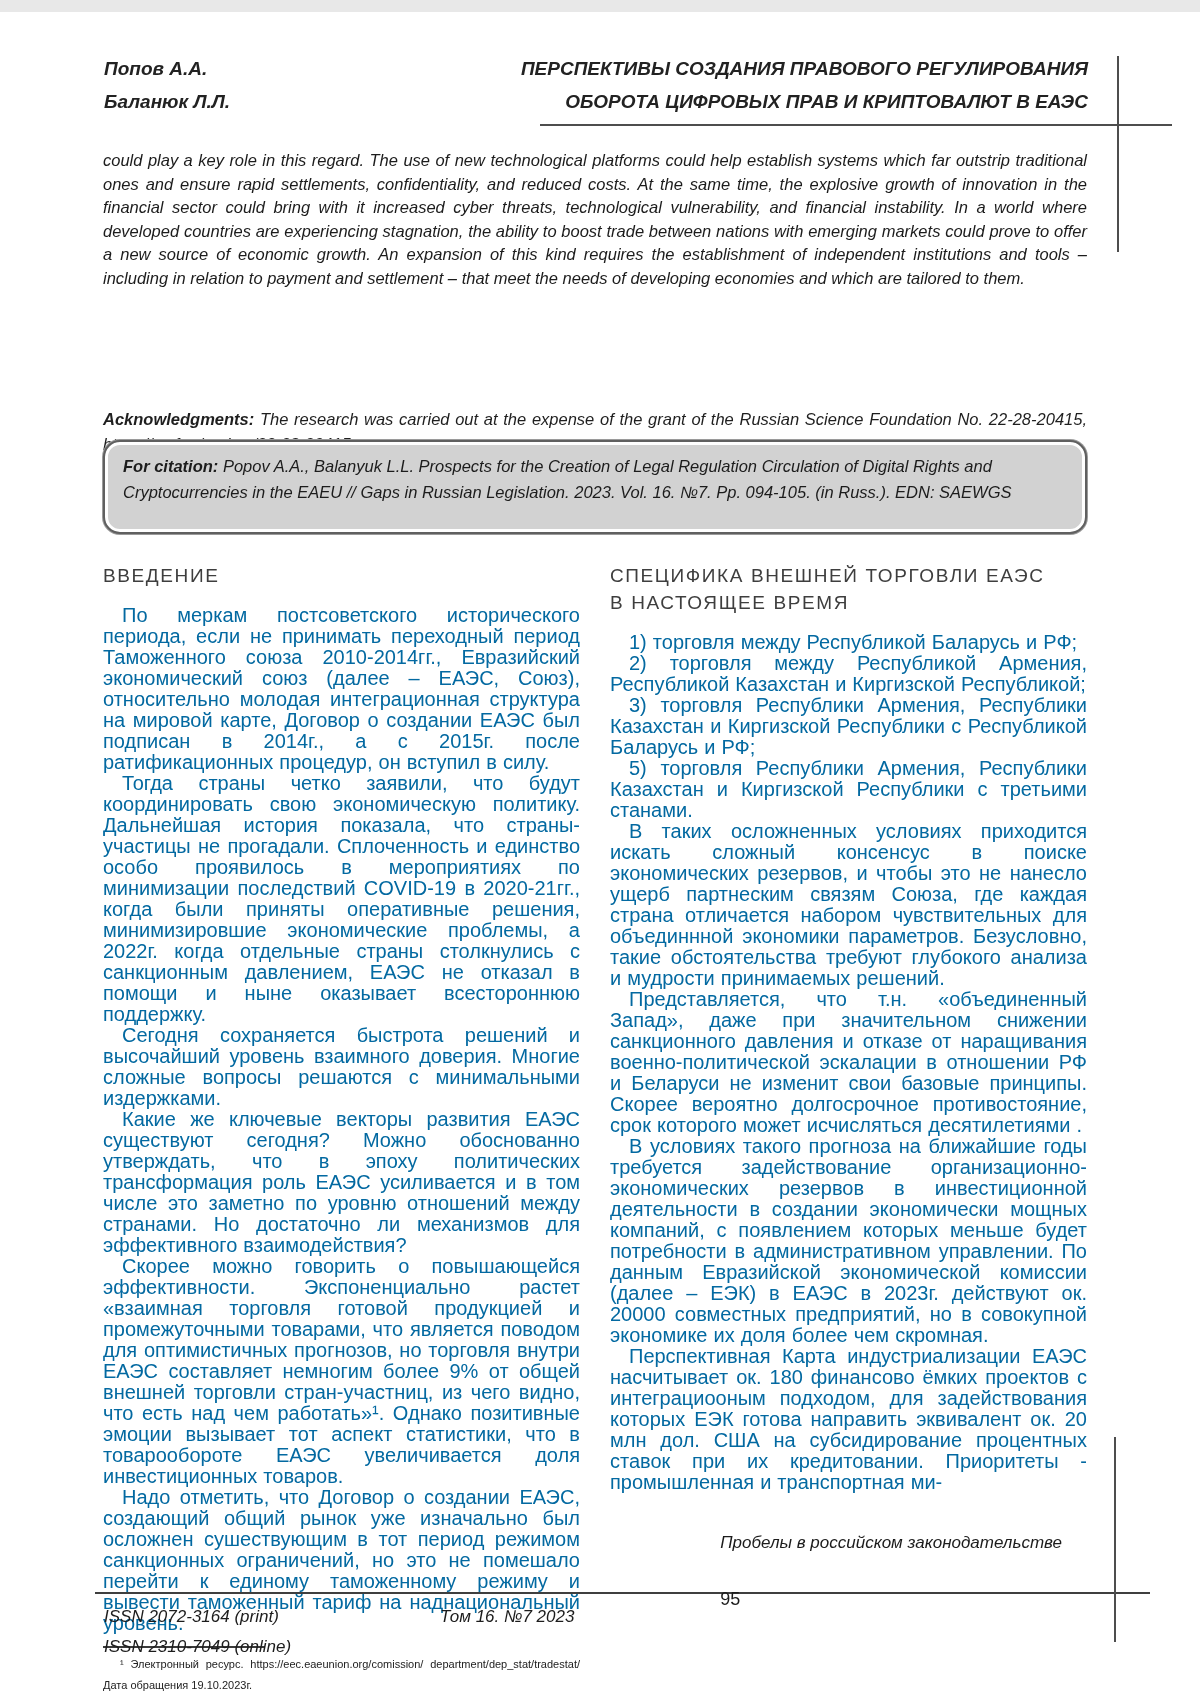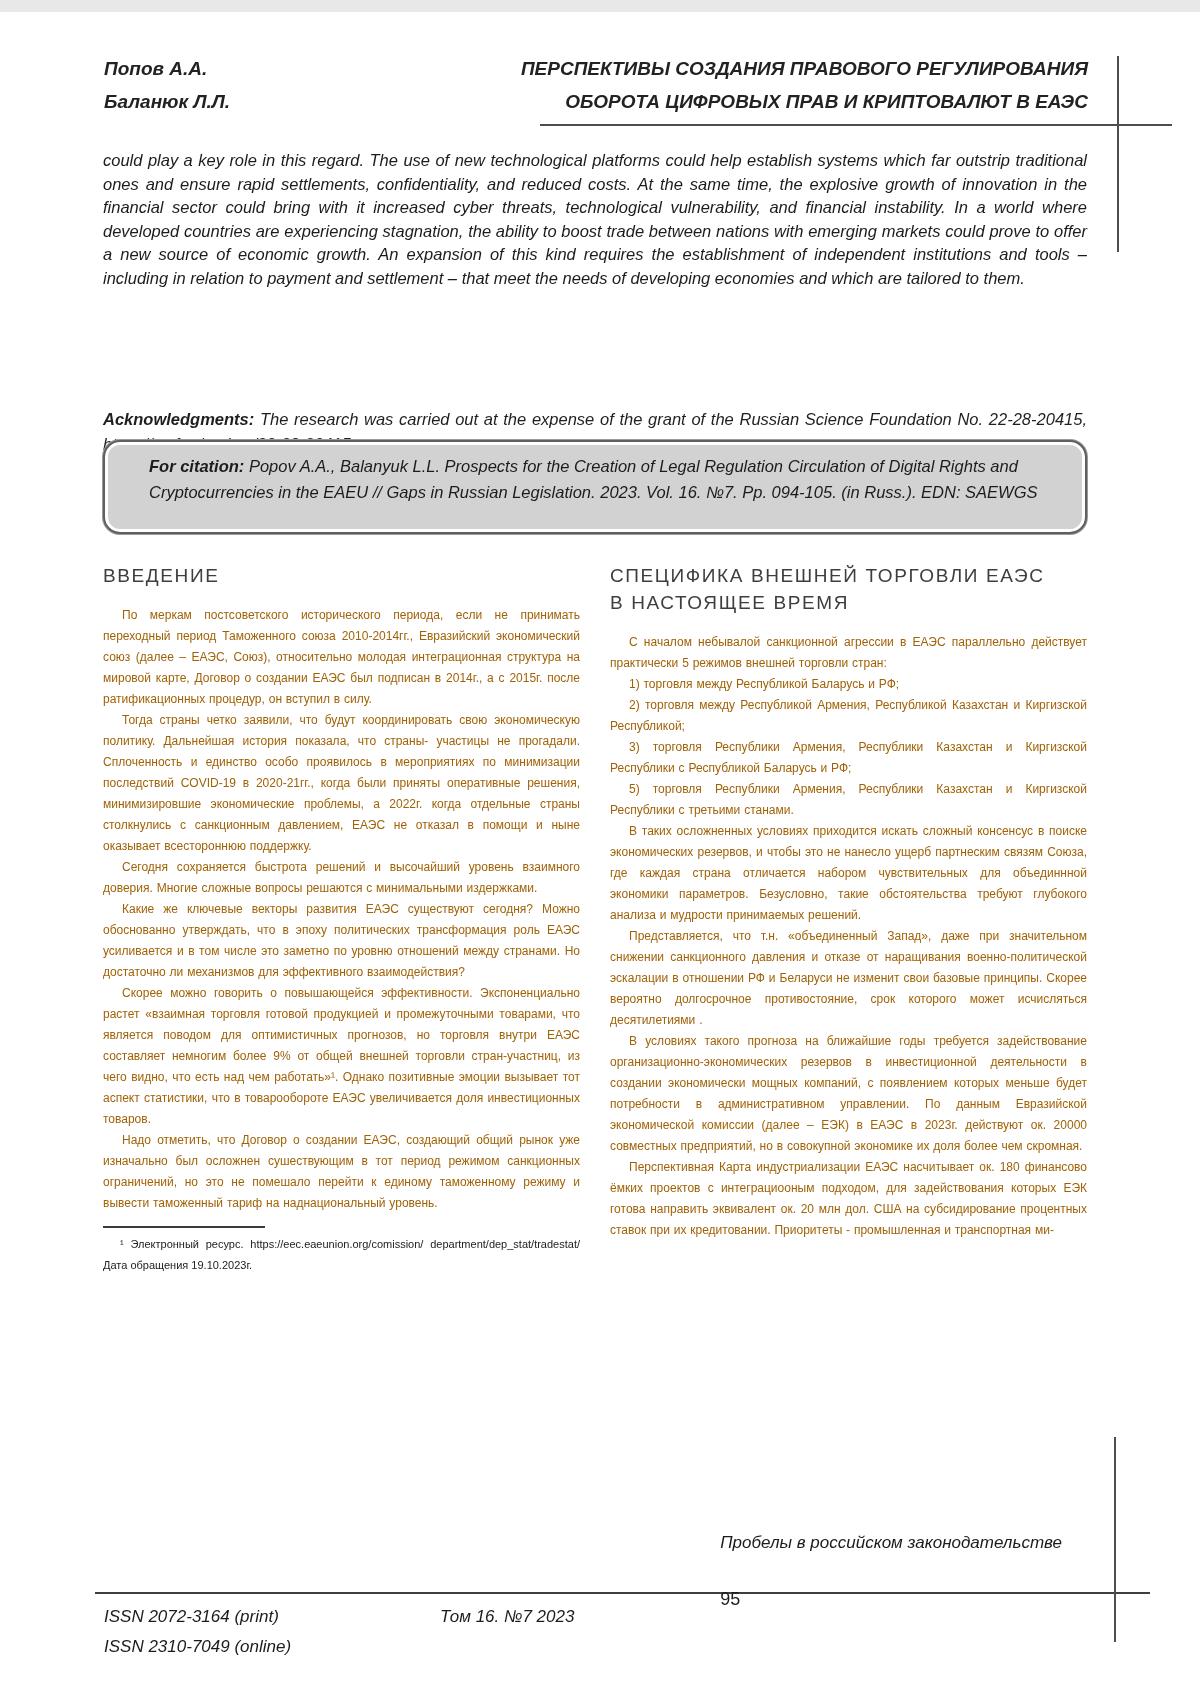--- a/index.html
+++ b/index.html
@@ -26,37 +26,37 @@
     font-style:italic;font-size:16.5px;line-height:23.5px;text-align:justify;color:#1c1c1c;
   }
   .meta{position:absolute;left:103px;width:984px;font-style:italic;font-size:16.5px;line-height:25px;text-align:justify;}
   .meta .lbl{font-weight:bold;}
   .meta-keywords{top:308px;}
   .meta-ack{top:378px;}
   .citation-box{
     position:absolute;left:103px;top:428px;width:984px;height:94px;box-sizing:border-box;
     background:#d2d2d2;border:2px solid #606060;border-radius:17px;
     box-shadow:inset 0 0 0 3px #ffffff, 0 0 0 1px #9a9a9a;
-    padding:11px 26px 0 44px;
+    padding:11px 26px 0 18px;
     font-style:italic;font-size:16.5px;line-height:26px;text-align:left;color:#1c1c1c;
   }
   .citation-box .lbl{font-weight:bold;}
   
   .columns{
     position:absolute;left:103px;top:550px;width:984px;
     display:flex;gap:30px;
   }
   .col{width:477px;}
   h2.sec{
     margin:0 0 16px 0;font-weight:400;font-size:19px;line-height:27px;
     letter-spacing:1.6px;color:#3e3e3e;
   }
   .col p{
     margin:0;text-indent:19px;text-align:justify;
-    font-size:12px;line-height:21px;color:#a16207;
+    font-size:20px;line-height:21px;color:#0369a1;
     hyphens:auto;-webkit-hyphens:auto;word-spacing:0.5px;
   }
   .footnote-sep{width:162px;height:2px;background:#3a3a3a;margin:12px 0 6px 0;}
   .footnote{
     font-size:11px;line-height:21px;text-align:justify;color:#222;
     text-indent:17px;word-break:break-word;
   }
   
   .footer-rule{position:absolute;left:95px;top:1580px;width:1055px;height:2px;background:#3f3f3f;}
   .footer-issn{
@@ -106,21 +106,20 @@
       <p>Сегодня сохраняется быстрота решений и высочайший уровень взаимного доверия. Многие сложные вопросы решаются с минимальными издержками.</p>
       <p>Какие же ключевые векторы развития ЕАЭС существуют сегодня? Можно обоснованно утверждать, что в эпоху политических трансформация роль ЕАЭС усиливается и в том числе это заметно по уровню отношений между странами. Но достаточно ли механизмов для эффективного взаимодействия?</p>
       <p>Скорее можно говорить о повышающейся эффективности. Экспоненциально растет «взаимная торговля готовой продукцией и промежуточными товарами, что является поводом для оптимистичных прогнозов, но торговля внутри ЕАЭС составляет немногим более 9% от общей внешней торговли стран-участниц, из чего видно, что есть над чем работать»¹. Однако позитивные эмоции вызывает тот аспект статистики, что в товарообороте ЕАЭС увеличивается доля инвестиционных товаров.</p>
       <p>Надо отметить, что Договор о создании ЕАЭС, создающий общий рынок уже изначально был осложнен сушествующим в тот период режимом санкционных ограничений, но это не помешало перейти к единому таможенному режиму и вывести таможенный тариф на наднациональный уровень.</p>
       <div class="footnote-sep"></div>
       <div class="footnote">¹ Электронный ресурс. https://eec.eaeunion.org/comission/ department/dep_stat/tradestat/ Дата обращения 19.10.2023г.</div>
     </div>
 
     <div class="col">
       <h2 class="sec"><span>СПЕЦИФИКА ВНЕШНЕЙ ТОРГОВЛИ ЕАЭС</span><br><span>В НАСТОЯЩЕЕ ВРЕМЯ</span></h2>
-      <p>С началом небывалой санкционной агрессии в ЕАЭС параллельно действует практически 5 режимов внешней торговли стран:</p>
       <p>1) торговля между Республикой Баларусь и РФ;</p>
       <p>2) торговля между Республикой Армения, Республикой Казахстан и Киргизской Республикой;</p>
       <p>3) торговля Республики Армения, Республики Казахстан и Киргизской Республики с Республикой Баларусь и РФ;</p>
       <p>5) торговля Республики Армения, Республики Казахстан и Киргизской Республики с третьими станами.</p>
       <p>В таких осложненных условиях приходится искать сложный консенсус в поиске экономических резервов, и чтобы это не нанесло ущерб партнеским связям Союза, где каждая страна отличается набором чувствительных для объединнной экономики параметров. Безусловно, такие обстоятельства требуют глубокого анализа и мудрости принимаемых решений.</p>
       <p>Представляется, что т.н. «объединенный Запад», даже при значительном снижении санкционного давления и отказе от наращивания военно-политической эскалации в отношении РФ и Беларуси не изменит свои базовые принципы. Скорее вероятно долгосрочное противостояние, срок которого может исчисляться десятилетиями .</p>
       <p>В условиях такого прогноза на ближайшие годы требуется задействование организационно-экономических резервов в инвестиционной деятельности в создании экономически мощных компаний, с появлением которых меньше будет потребности в административном управлении. По данным Евразийской экономической комиссии (далее – ЕЭК) в ЕАЭС в 2023г. действуют ок. 20000 совместных предприятий, но в совокупной экономике их доля более чем скромная.</p>
       <p>Перспективная Карта индустриализации ЕАЭС насчитывает ок. 180 финансово ёмких проектов с интеграциооным подходом, для задействования которых ЕЭК готова направить эквивалент ок. 20 млн дол. США на субсидирование процентных ставок при их кредитовании. Приоритеты - промышленная и транспортная ми-</p>
     </div>
 

